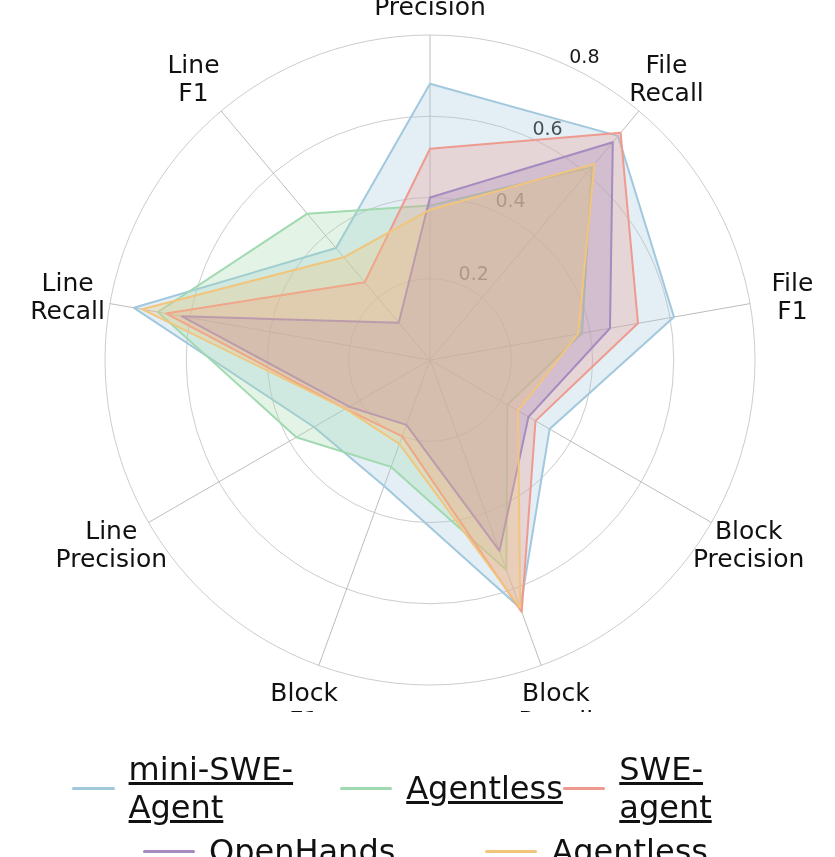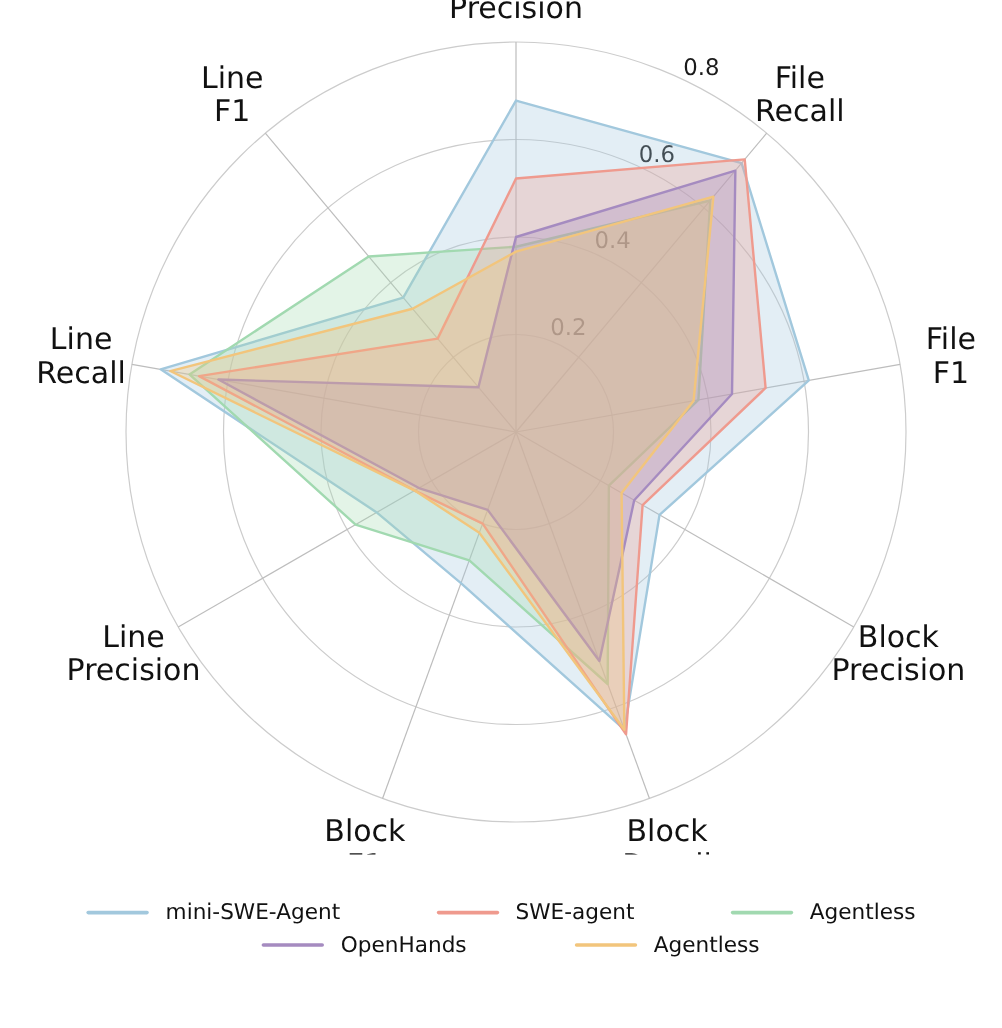--- a/index.html
+++ b/index.html
@@ -7,21 +7,21 @@
     width:835px;height:857px;background:#ffffff;overflow:hidden;
     font-family:"DejaVu Sans",sans-serif;position:relative;
   }
   svg text{font-family:"DejaVu Sans",sans-serif;}
   .tick-label{font-size:19px;fill:#1a1a1a;}
   .cat-label{font-size:25px;fill:#111111;}
   .legend{display:flex;flex-direction:column;gap:6px;margin-top:34px;}
   .legend-row{display:flex;align-items:center;}
   .legend-row.row-1{justify-content:space-between;padding:0 72px;}
   .legend-row.row-2{justify-content:center;gap:90px;margin-left:16px;}
-  .legend-item{display:flex;align-items:center;gap:14px;font-size:18px;color:#111;}
+  .legend-item{display:flex;align-items:center;gap:14px;font-size:32px;color:#111;text-decoration:underline;}
   .swatch{display:inline-block;width:52px;height:3px;border-radius:2px;background:#999;}
 </style>
 </head>
 <body>
 
 <div class="figure">
 
   <svg id="radar-svg" width="835" height="712" viewBox="0 0 835 712">
       <circle cx="430" cy="360" r="81.25" fill="none" stroke="#cccccc" stroke-width="1"></circle>
       <circle cx="430" cy="360" r="162.5" fill="none" stroke="#cccccc" stroke-width="1"></circle>
@@ -56,26 +56,26 @@
       <text x="193.5" y="78.1" text-anchor="middle" class="cat-label"><tspan x="193.5" y="73.1">Line</tspan><tspan x="193.5" y="101.1">F1</tspan></text>
     </svg>
 
   <div class="legend">
     <div class="legend-row row-1">
       <div class="legend-item">
         <span class="swatch" style="background: rgb(162, 200, 221);"></span>
         <span>mini-SWE-Agent</span>
       </div>
       <div class="legend-item">
+        <span class="swatch" style="background: rgb(161, 217, 176);"></span>
+        <span>Agentless</span>
+      </div>
+      <div class="legend-item">
         <span class="swatch" style="background: rgb(239, 154, 142);"></span>
         <span>SWE-agent</span>
-      </div>
-      <div class="legend-item">
-        <span class="swatch" style="background: rgb(161, 217, 176);"></span>
-        <span>Agentless</span>
       </div>
     </div>
     <div class="legend-row row-2">
       <div class="legend-item">
         <span class="swatch" style="background: rgb(165, 139, 192);"></span>
         <span>OpenHands</span>
       </div>
       <div class="legend-item">
         <span class="swatch" style="background: rgb(242, 197, 124);"></span>
         <span>Agentless</span>

